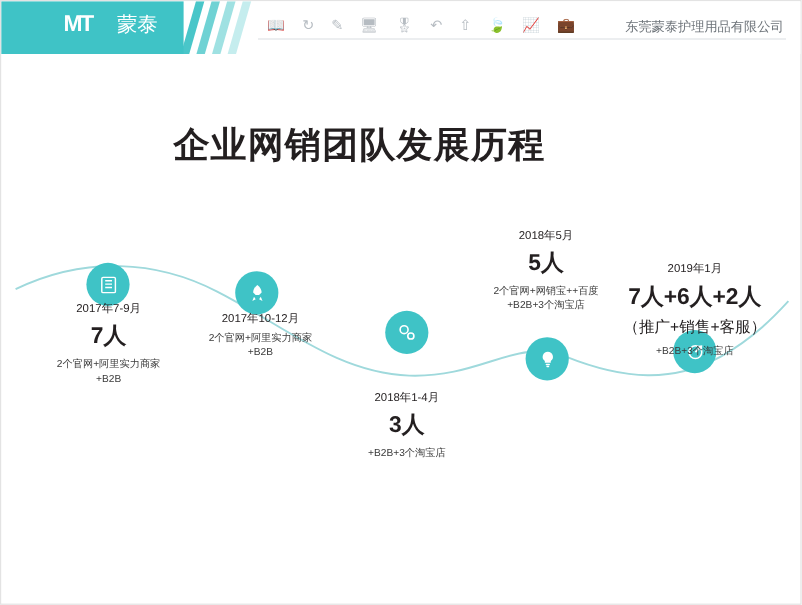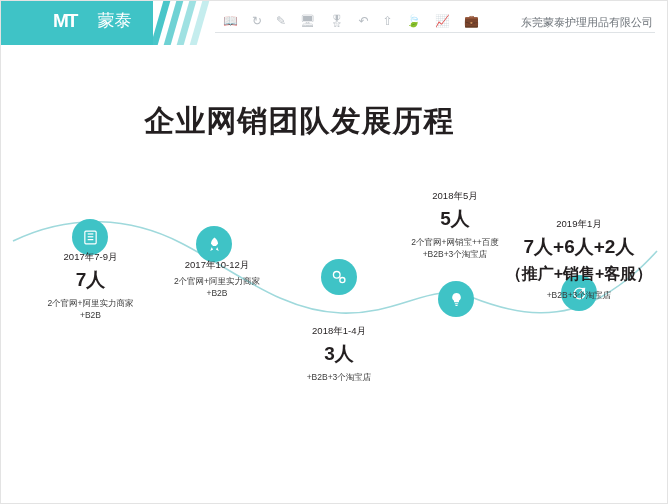--- a/index.html
+++ b/index.html
@@ -156,22 +156,22 @@
     white-space: nowrap;
   }
   .block .people {
     font-size: 19px;
     font-weight: bold;
     color: #231f20;
     margin-bottom: 4px;
     white-space: nowrap;
   }
   .block .roles {
-    font-size: 16px;
-    font-weight: bold;
+    font-size: 13px;
+    font-weight: normal;
     color: #231f20;
     margin-bottom: 4px;
     white-space: nowrap;
   }
   .block .detail {
     font-size: 8.5px;
     color: #3b3b3b;
     line-height: 1.45;
     white-space: nowrap;
   }

